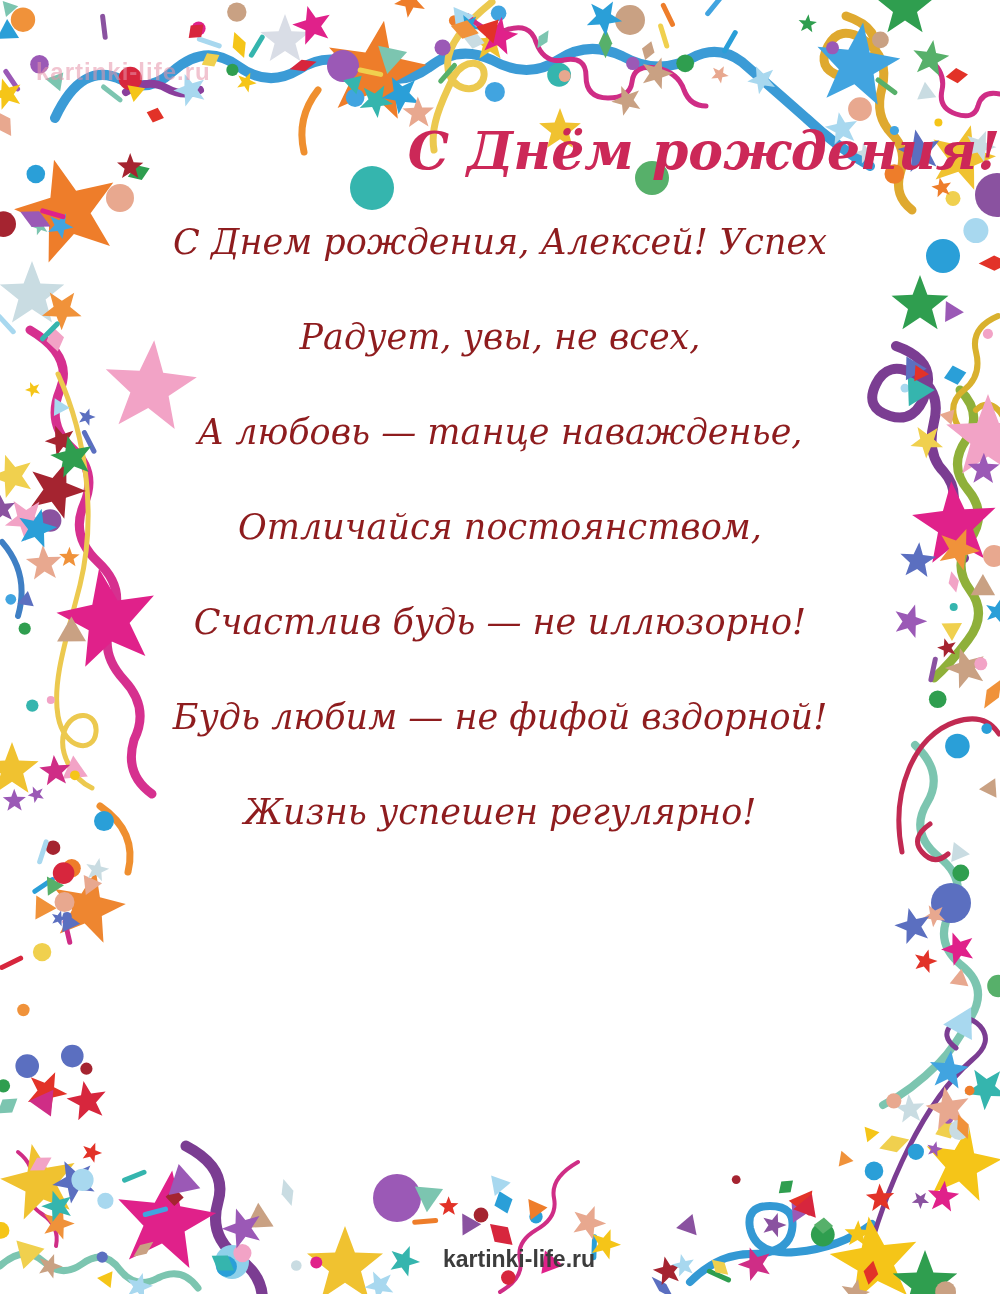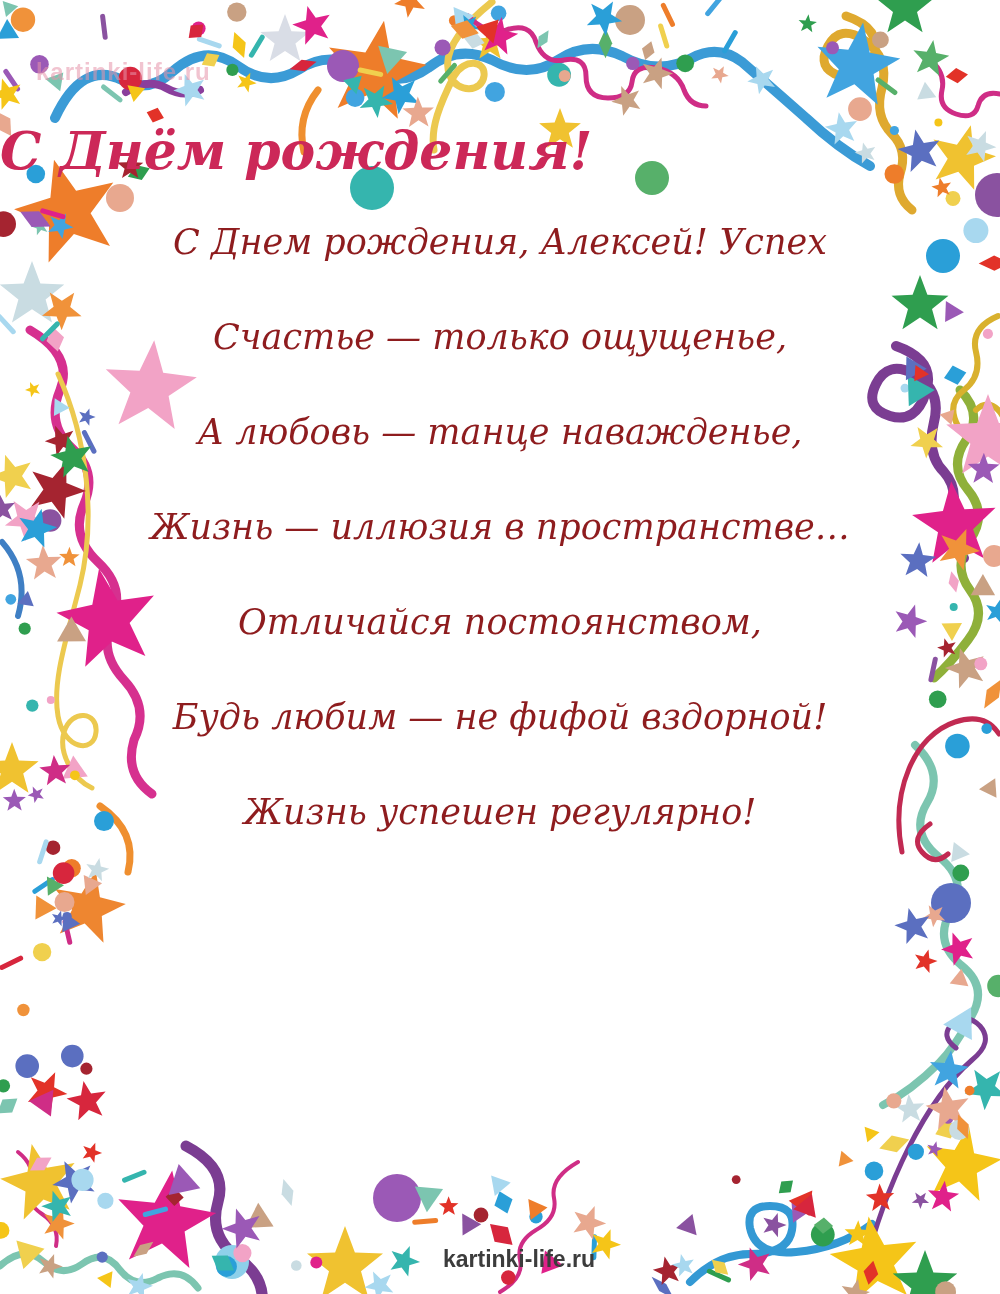--- a/index.html
+++ b/index.html
@@ -25,21 +25,21 @@
     font-size: 24px;
     letter-spacing: 1px;
     color: #e794aa;
     opacity: 0.55;
   }
   .title {
     position: absolute;
     top: 120px; left: 0;
     width: 100%;
     margin: 0;
-    text-align: left;
+    text-align: right;
     font-family: "DejaVu Serif", serif;
     font-style: italic;
     font-weight: bold;
     font-size: 52px;
     white-space: nowrap;
   }
   .poem {
     position: absolute;
     top: 194px; left: 0; right: 0;
     font-family: "DejaVu Serif", serif;
@@ -387,22 +387,22 @@
       <path d="M329.7,14.7L321.1,26.2L328.3,38.6L314.8,34.0L305.2,44.7L305.4,30.3L292.3,24.6L306.0,20.3L307.4,6.1L315.7,17.8Z" fill="#e0218a"></path>
       <circle cx="960.8" cy="873.0" r="8.4" fill="#2f9e4f"></circle>
     </svg>
 
   <div class="wm-top">kartinki-life.ru</div>
 
   <h1 class="title" style="color: rgb(204, 40, 88);">С Днём рождения!</h1>
 
   <div class="poem" style="color: rgb(142, 28, 30);">
       <div class="poem-line">С Днем рождения, Алексей! Успех</div>
-      <div class="poem-line">Счастье — только ощущенье,</div>
+      <div class="poem-line">Радует, увы, не всех,</div>
       <div class="poem-line">А любовь — танце наважденье,</div>
-      <div class="poem-line">Жизнь — иллюзия в пространстве…</div>
       <div class="poem-line">Отличайся постоянством,</div>
+      <div class="poem-line">Счастлив будь — не иллюзорно!</div>
       <div class="poem-line">Будь любим — не фифой вздорной!</div>
       <div class="poem-line">Жизнь успешен регулярно!</div>
     </div>
 
   <div class="wm-bottom">kartinki-life.ru</div>
 </div>
 
 </body></html>

